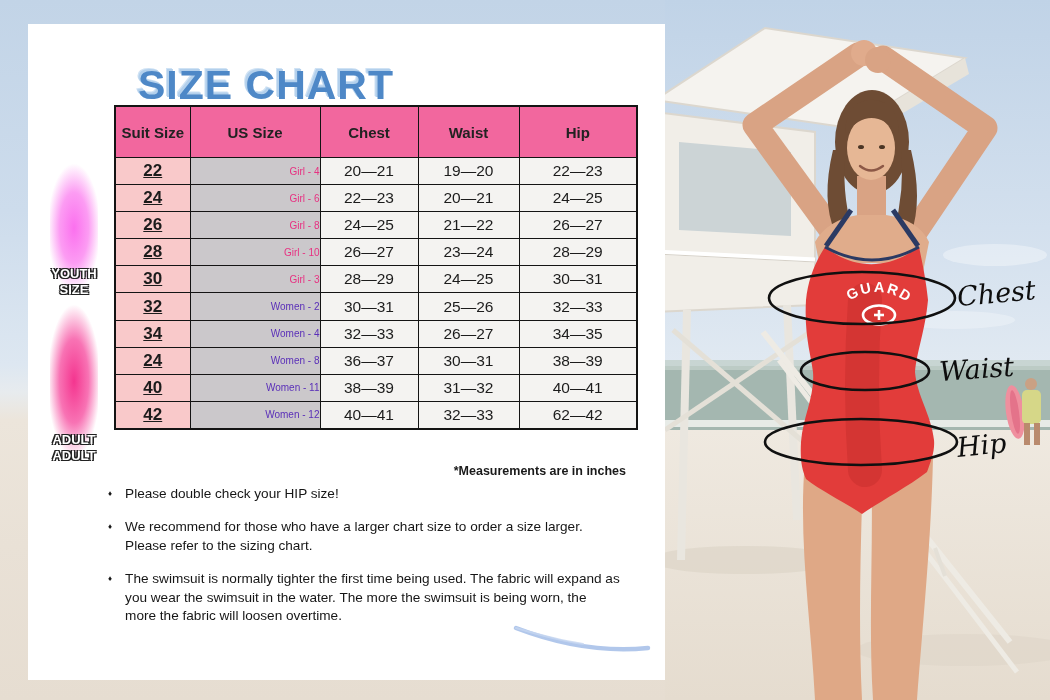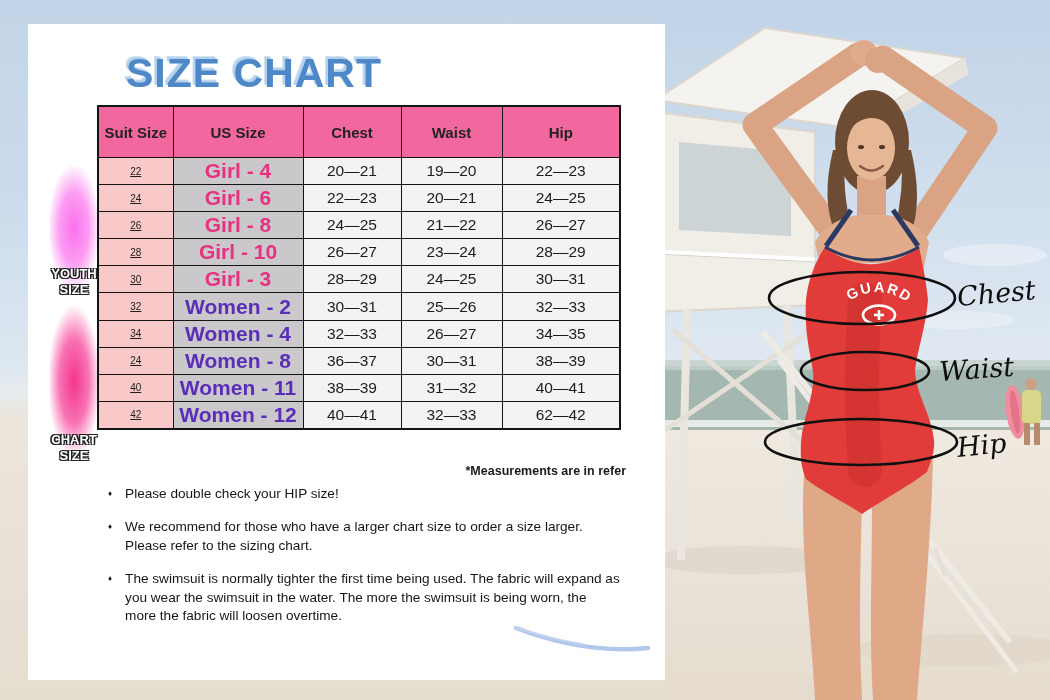--- a/index.html
+++ b/index.html
@@ -4,35 +4,35 @@
 <style>
   html,body{margin:0;padding:0;}
   .scene{position:relative;width:1050px;height:700px;overflow:hidden;
          font-family:"Liberation Sans",sans-serif;background:#cfdeed;}
   
   .photo-bg{position:absolute;inset:0;
     background:linear-gradient(180deg,#c2d4e7 0%,#cddcec 30%,#dde7f1 52%,#e7ebee 56%,
                #ece5db 60%,#e9e1d6 78%,#e6ddd1 100%);}
   
   .panel{position:absolute;left:28px;top:24px;width:637px;height:656px;background:#ffffff;}
-  .title{position:absolute;left:98px;top:26px;margin:0;font-size:41px;font-weight:800;
+  .title{position:absolute;left:98px;top:26px;margin:12px;font-size:41px;font-weight:800;
          letter-spacing:1px;color:var(--title-blue,#4e88c7);
          text-shadow:-2px -2px 0 #b3d0ec,-3px -3px 0 #cfe2f4;}
   
-  .size-table{position:absolute;left:69px;top:81px;border-collapse:collapse;
+  .size-table{position:absolute;left:86px;top:81px;border-collapse:collapse;
               table-layout:fixed;padding-left:14px;}
   .size-table th,.size-table td{border:1.6px solid #141414;text-align:center;
               padding:0;vertical-align:middle;color:#1c1c1c;}
   .size-table{border:2.5px solid #141414;}
   .size-table th{height:50px;background:var(--header-bg,#f2679e);font-size:15px;
               font-weight:600;color:#222;}
   .size-table td{height:26.1px;font-size:15.5px;background:#f4f3f1;}
-  .size-table td.suit{background:var(--suit-col-bg,#f9c9ca);font-weight:400;
-              text-decoration:underline;font-size:10px;}
-  .size-table td.us{background:var(--us-col-bg,#cbc8cb);font-size:21px;font-weight:700;}
+  .size-table td.suit{background:var(--suit-col-bg,#f9c9ca);font-weight:700;
+              text-decoration:underline;font-size:17px;}
+  .size-table td.us{background:var(--us-col-bg,#cbc8cb);font-size:10px;font-weight:400;text-align:right;}
   tr.youth td.us{color:var(--girl-text,#e73181);}
   tr.adult td.us{color:var(--women-text,#5a2fb8);}
   .col-suit{width:75px;}.col-us{width:130px;}.col-chest{width:98px;}
   .col-waist{width:101px;}.col-hip{width:118px;}
   
   .group-bar{position:absolute;left:22px;width:48px;display:flex;align-items:flex-end;
              justify-content:center;text-align:center;}
   .group-bar .bar-label{font-size:13px;font-weight:800;line-height:1.25;color:#fff;
      text-shadow:-1.4px -1.4px 0 #222,1.4px -1.4px 0 #222,-1.4px 1.4px 0 #222,
                  1.4px 1.4px 0 #222;}
@@ -165,21 +165,21 @@
     </g>
   </svg>
 
   <div class="panel">
     <h1 class="title">SIZE CHART</h1>
 
     <div class="group-bar bar-youth">
       <span class="bar-label">YOUTH SIZE</span>
     </div>
     <div class="group-bar bar-adult">
-      <span class="bar-label">CHART SIZE</span>
+      <span class="bar-label">ADULT ADULT</span>
     </div>
 
     <table class="size-table">
       <colgroup>
         <col class="col-suit">
           <col class="col-us">
           <col class="col-chest">
         <col class="col-waist">
           <col class="col-hip">
       </colgroup>
@@ -259,21 +259,21 @@
         <tr class="adult">
           <td class="suit">42</td>
           <td class="us">Women - 12</td>
           <td>40—41</td>
           <td>32—33</td>
           <td>62—42</td>
         </tr>
       </tbody>
     </table>
 
-    <div class="footnote">*Measurements are in refer</div>
+    <div class="footnote">*Measurements are in inches</div>
 
     <div class="notes">
       <div class="note-item">
         <span class="diamond">♦</span>
         <span>Please double check your HIP size!</span>
       </div>
       <div class="note-item">
         <span class="diamond">♦</span>
         <span>We recommend for those who have a larger chart size to order a size larger.  Please refer to the sizing chart.</span>
       </div>

